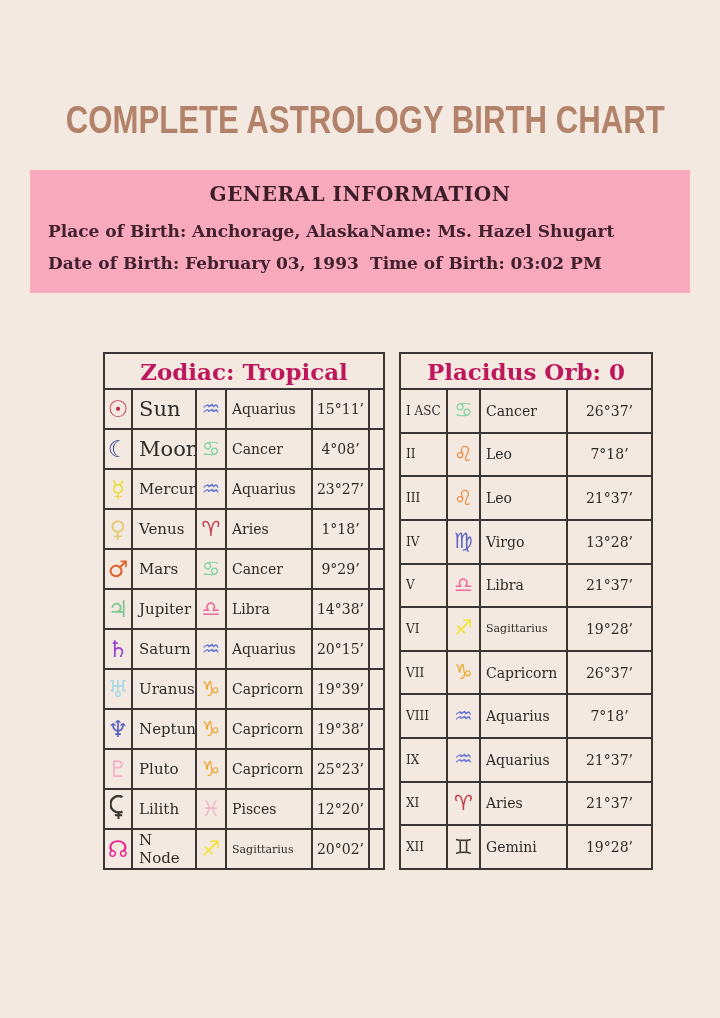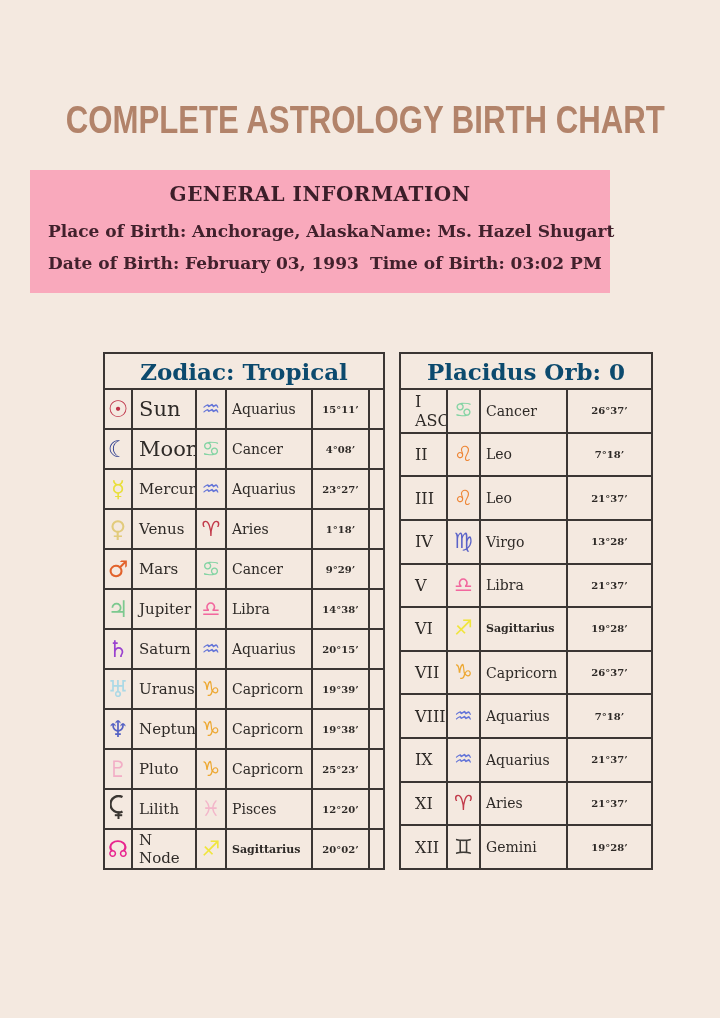--- a/index.html
+++ b/index.html
@@ -12,56 +12,56 @@
   
   .page-title {
     position:absolute; top:99px; left:0; width:720px; text-align:center;
     font-family:"Liberation Sans", sans-serif; font-weight:800;
     font-size:38px; color:#b2836a; letter-spacing:0px; white-space:nowrap;
   }
   .page-title span { display:inline-block; transform:scaleX(0.82); transform-origin:center; }
 
   
   .info-panel {
-    position:absolute; left:30px; top:170px; width:580px; height:123px;
+    position:absolute; left:30px; top:170px; width:660px; height:123px;
     background:#f9a9bc; color:#41212c;
   }
   .info-heading {
     text-align:center; padding-top:12px; font-size:20px; font-weight:bold;
     letter-spacing:0.5px; color:#3c1e29;
   }
   .info-grid {
     display:grid; grid-template-columns:322px auto; row-gap:12px;
     margin-top:15px; padding:0 14px 0 18px; font-size:17px; font-weight:bold;
   }
   .info-line { white-space:nowrap; }
 
   
   .tables { position:absolute; left:103px; top:352px; display:flex; align-items:stretch; }
   table { border-collapse:collapse; table-layout:fixed; }
   th, td { border:2px solid #3b3634; overflow:hidden; }
   th {
-    height:36px; font-size:23px; font-weight:600; color:#0c4a6e;
+    height:36px; font-size:23px; font-weight:600; color:#be185d;
     text-align:center; font-family:"DejaVu Serif", serif;margin-left:36px;
   }
   tbody tr { height:40px; }
   .ztable { width:280px; }
   .htable { width:252px; }
   .sep { width:14px; }
 
   .icon-cell { text-align:center; vertical-align:middle; }
   .pglyph { font-size:23px; line-height:1; font-family:"DejaVu Sans", sans-serif; font-weight:bold; }
   .sglyph { font-size:21px; line-height:1; font-family:"DejaVu Sans", sans-serif; font-weight:bold; }
   .pname { padding-left:6px; font-size:15px; color:#2e2a27; }
   #zodiac-body tr:nth-child(1) .pname,
   #zodiac-body tr:nth-child(2) .pname { font-size:21px; }
   .sname { padding-left:5px; font-size:14px; }
-  .sname.sm { font-size:11px; font-weight:bold; }
-  .deg { text-align:center; font-size:10px;font-weight:bold; }
-  .house { padding-left:14px; font-size:16px; }
+  .sname.sm { font-size:11px; font-weight:normal; }
+  .deg { text-align:center; font-size:14px; }
+  .house { padding-left:5px; font-size:12px; }
   .svgwrap { display:inline-block; }
 </style>
 </head>
 <body>
 
 <div class="canvas">
 
   <h1 class="page-title"><span>COMPLETE ASTROLOGY BIRTH CHART</span></h1>
 
   <section class="info-panel">

